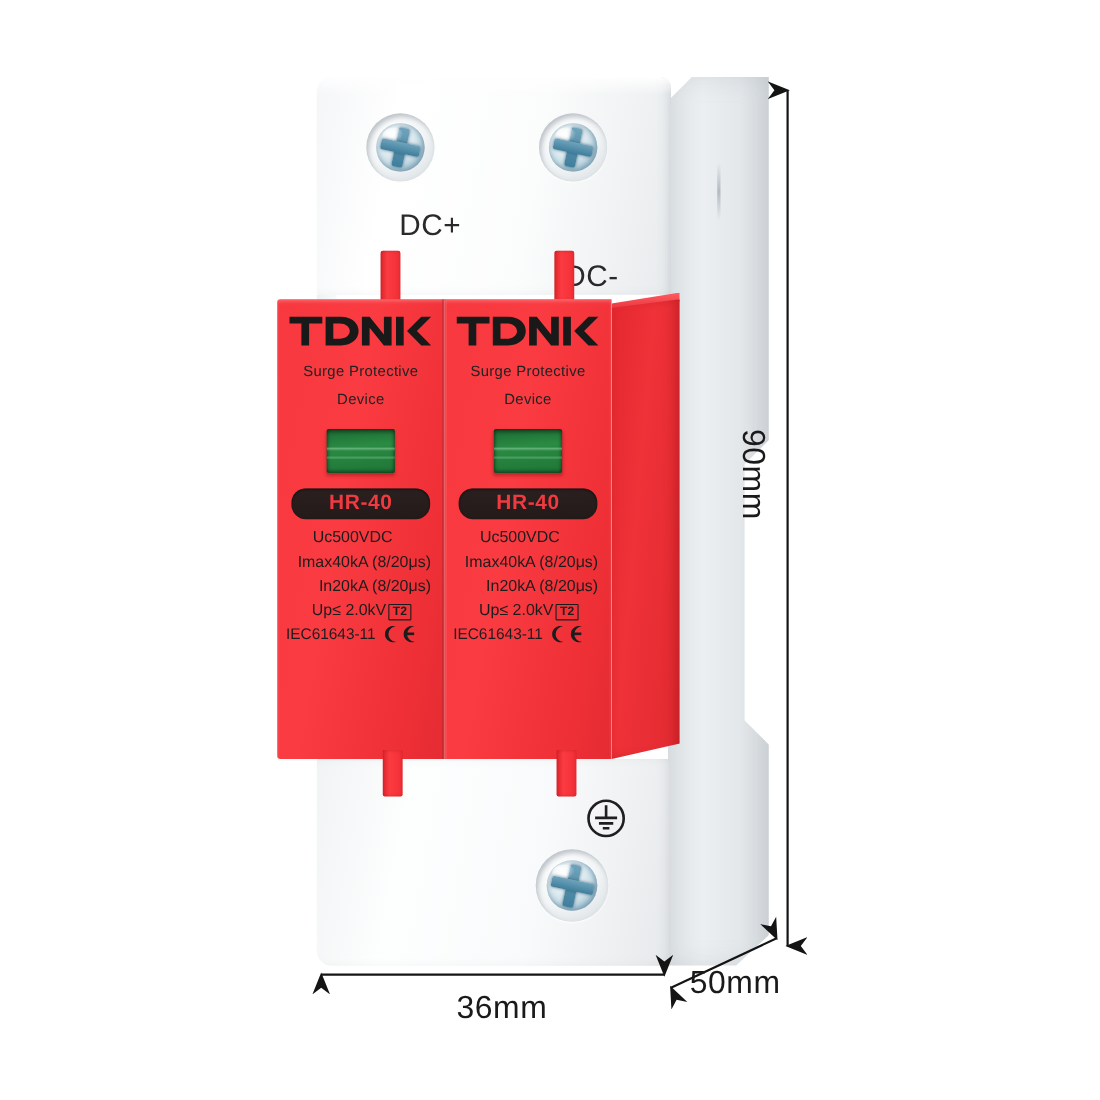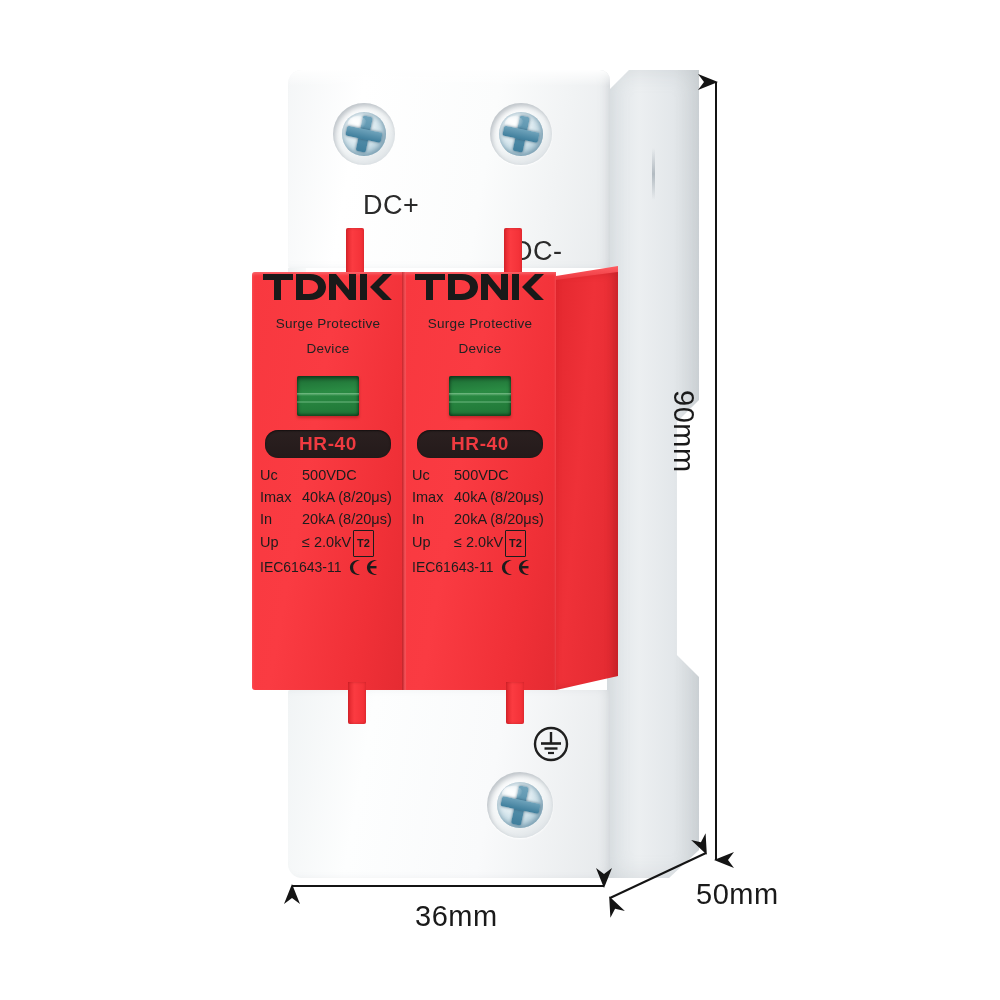--- a/index.html
+++ b/index.html
@@ -163,20 +163,21 @@
     position: absolute;
     left: 556px; top: 266px;
     width: 62px; height: 16px;
     background: linear-gradient(180deg,#ff5d62,#e8323a);
     clip-path: polygon(0% 10px, 100% 0%, 100% 8px, 0% 16px);
   }
 
   .module-content {
     position: absolute;
     inset: 0;
+    padding-top: 14px;
     color: #1d1d1d;
     text-align: center;
   }
 
   .brand {
     font-size: 30px;
     font-weight: bold;
     letter-spacing: -1px;
     color: #191919;
     font-family: "Liberation Sans", sans-serif;
@@ -228,21 +229,21 @@
   .model-badge span {
     color: #f03a40;
     font-size: 19px;
     font-weight: bold;
     letter-spacing: .6px;
   }
 
   .spec-list {
     margin-top: 6px;
     padding: 0 8px;
-    text-align: left;
+    text-align: right;
   }
   .spec-row {
     display: flex;
     align-items: baseline;
     font-size: 14.5px;
     color: #1c1c1c;
     line-height: 1.52;
     white-space: nowrap;
     font-family: "Liberation Sans", sans-serif;
   }
@@ -257,42 +258,42 @@
     white-space: nowrap;
   }
   .t2-box {
     display: inline-flex;
     align-items: center; justify-content: center;
     border: 1.6px solid #1c1c1c;
     border-radius: 1px;
     font-size: 11px;
     font-weight: bold;
     padding: 0 3px;
-    height: 27px;
+    height: 15px;
     line-height: 1;
     margin-left: 2px;
   }
   .ce-mark svg { display:block; }
 
   
   .dim-text {
     position: absolute;
     font-size: 29px;
     color: #1a1a1a;
     letter-spacing: .5px;
     white-space: nowrap;
     font-family: "Liberation Sans", sans-serif;
   }
   #dim-height-text {
     left: 700px; top: 390px;
     transform: rotate(90deg);
     transform-origin: left top;
   }
   #dim-width-text { left: 415px; top: 900px; }
-  #dim-depth-text { left: 696px; top: 878px; }
+  #dim-depth-text { left: 627px; top: 878px; }
 
   svg.annot { position: absolute; overflow: visible; }
 </style>
 </head>
 <body>
 
 <div id="stage">
 
   <div class="housing-side"></div>
   <div class="housing-side-seam"></div>

